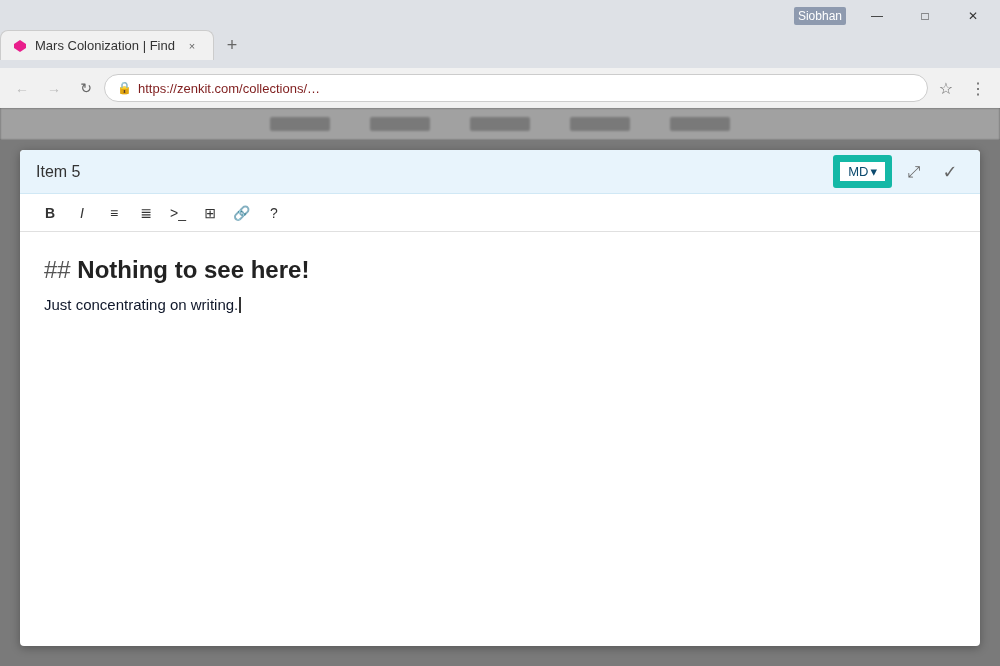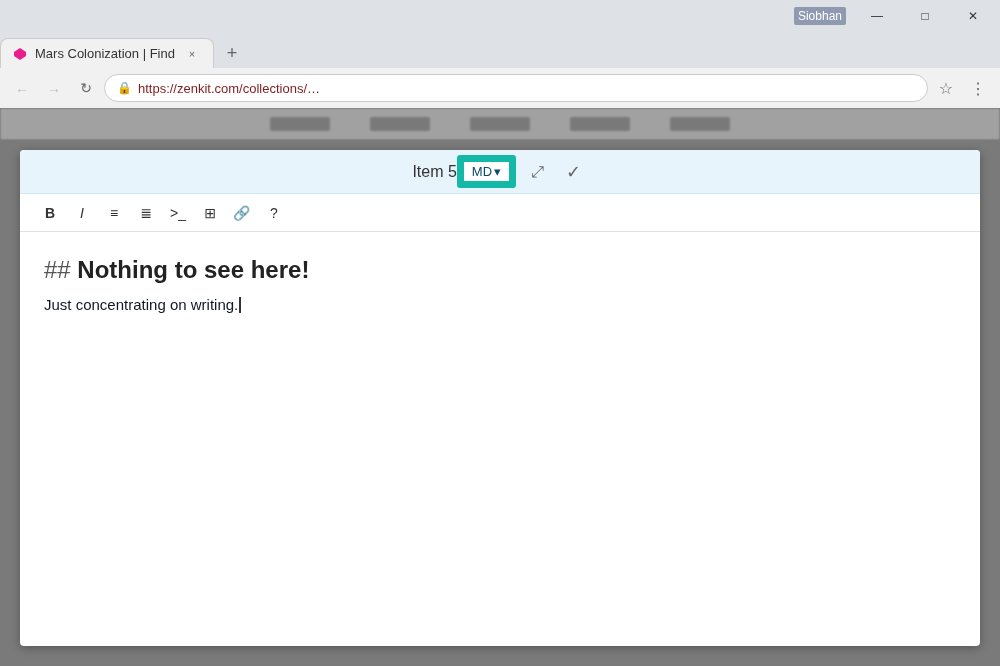--- a/index.html
+++ b/index.html
@@ -38,21 +38,21 @@
       font-size: 12px;
       color: #333;
     }
 
     
     .tab-bar {
       display: flex;
       align-items: flex-end;
       background: #dee1e6;
       height: 36px;
-      padding: 0 0 0 0;
+      padding: 0 0 8px 0;
     }
     .tab {
       display: flex;
       align-items: center;
       background: #f1f1f1;
       border-radius: 8px 8px 0 0;
       padding: 0 12px;
       height: 30px;
       font-size: 13px;
       color: #333;
@@ -191,21 +191,21 @@
       box-shadow: 0 2px 10px rgba(0,0,0,0.3);
       display: flex;
       flex-direction: column;
       overflow: hidden;
     }
 
     
     .editor-header {
       display: flex;
       align-items: center;
-      justify-content: center;
+      justify-content: space-between;
       padding: 8px 16px;
       background: #e8f4fc;
       border-bottom: 1px solid #d0e8f5;
       height: 44px;
     }
     .item-title {
       font-size: 16px;
       font-weight: 500;
       color: #333;
     }

